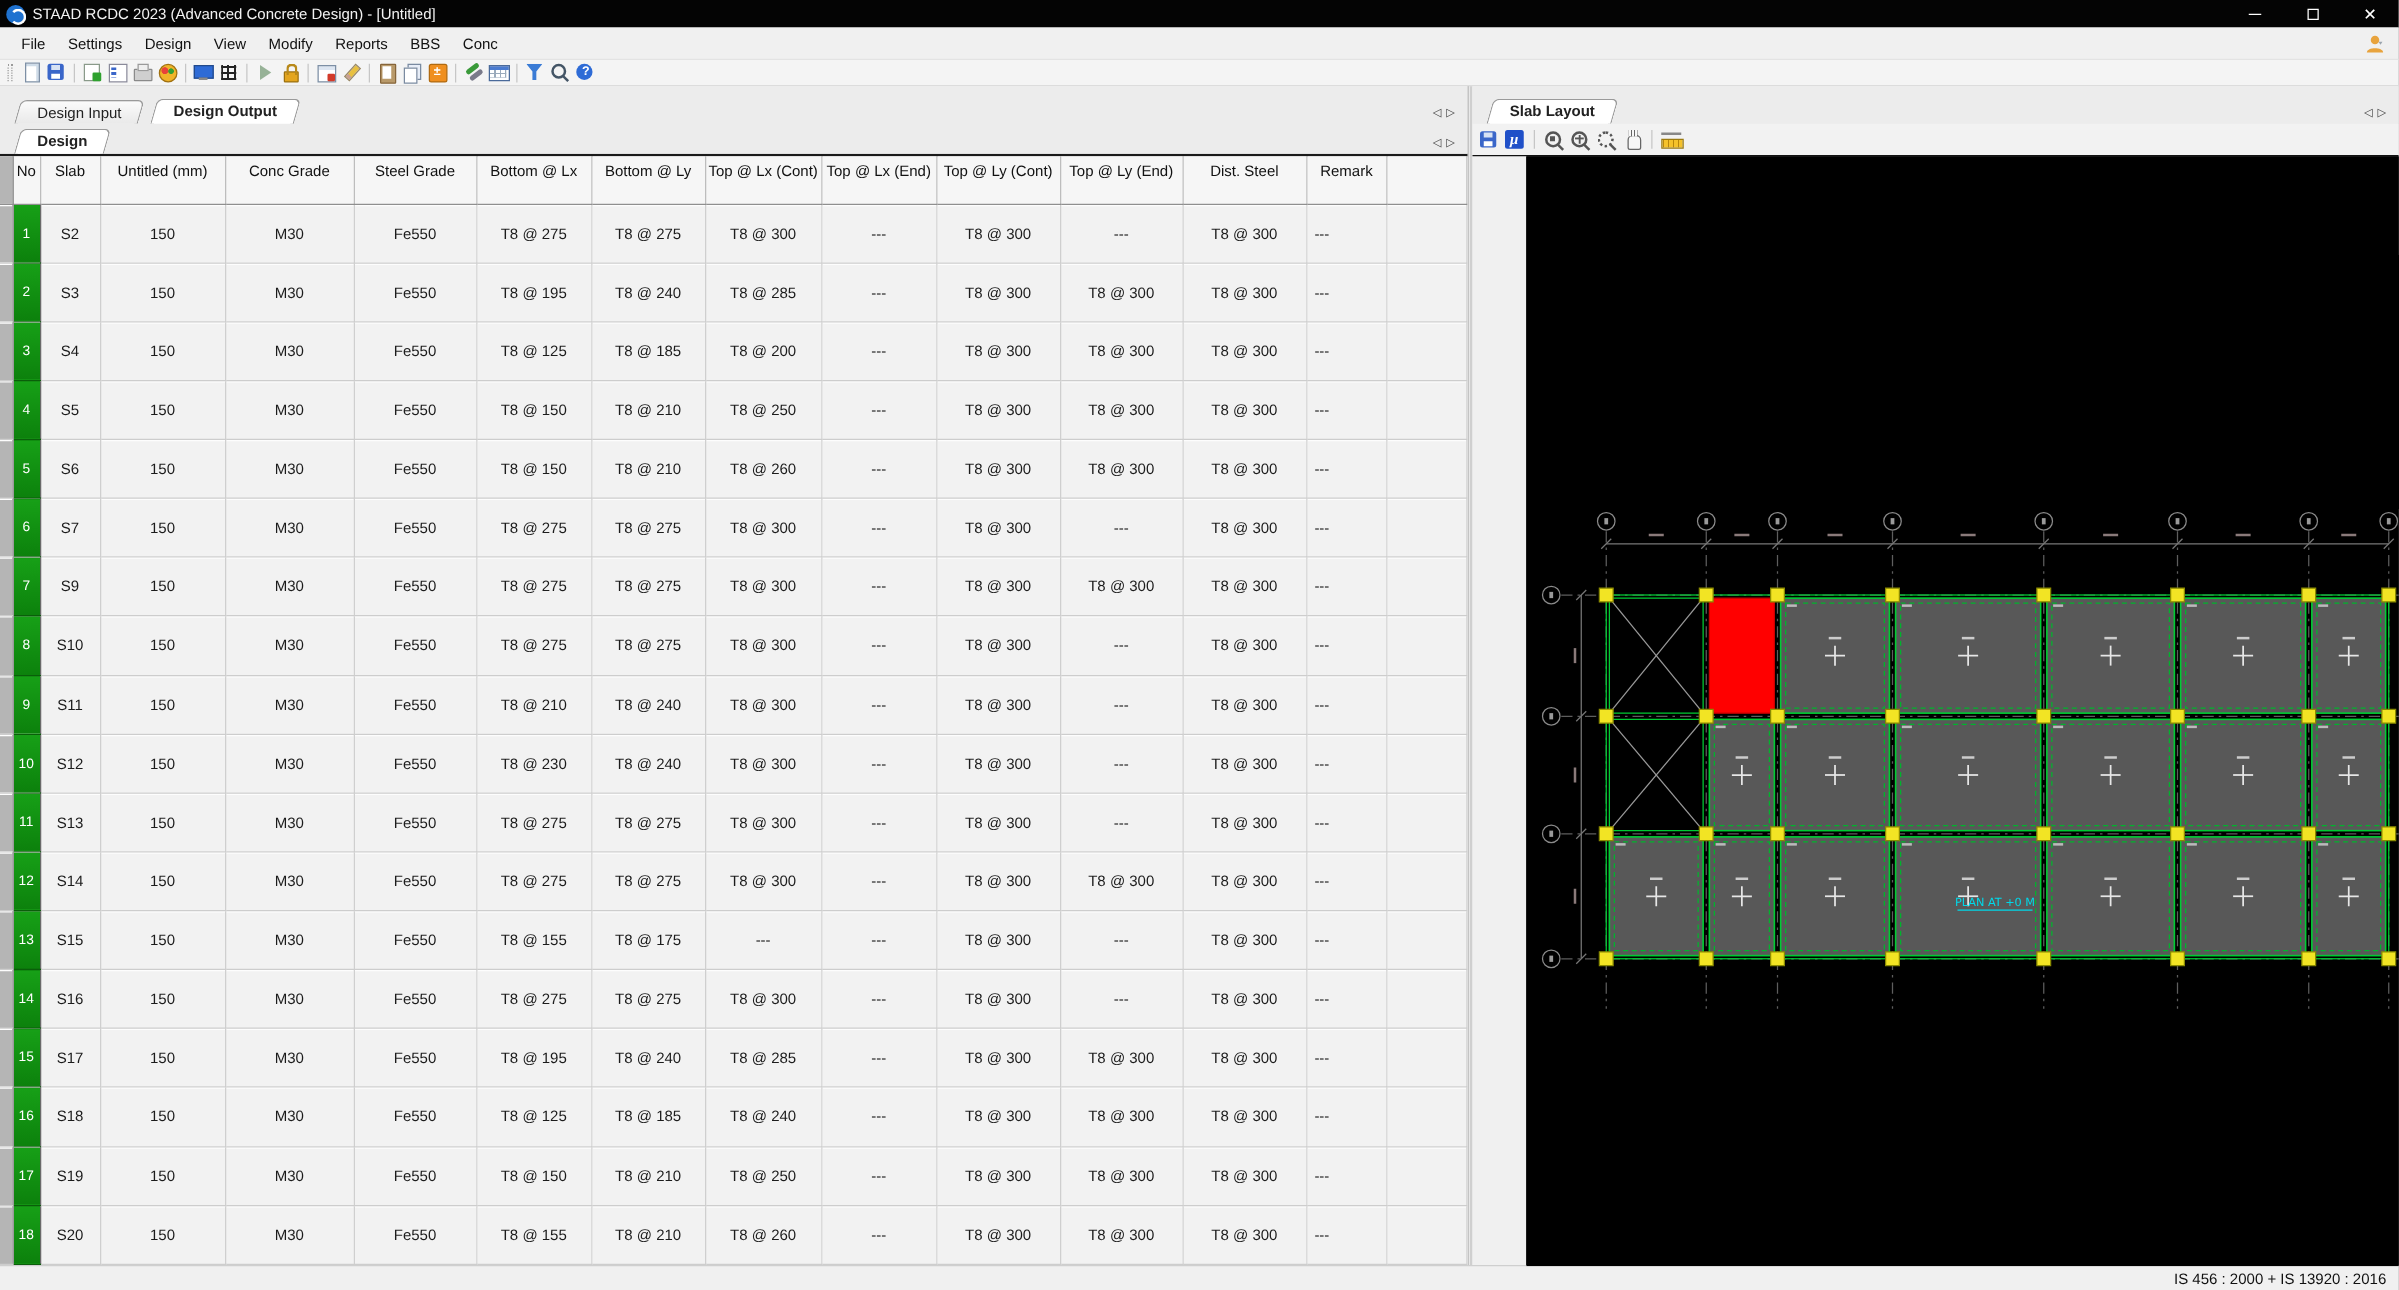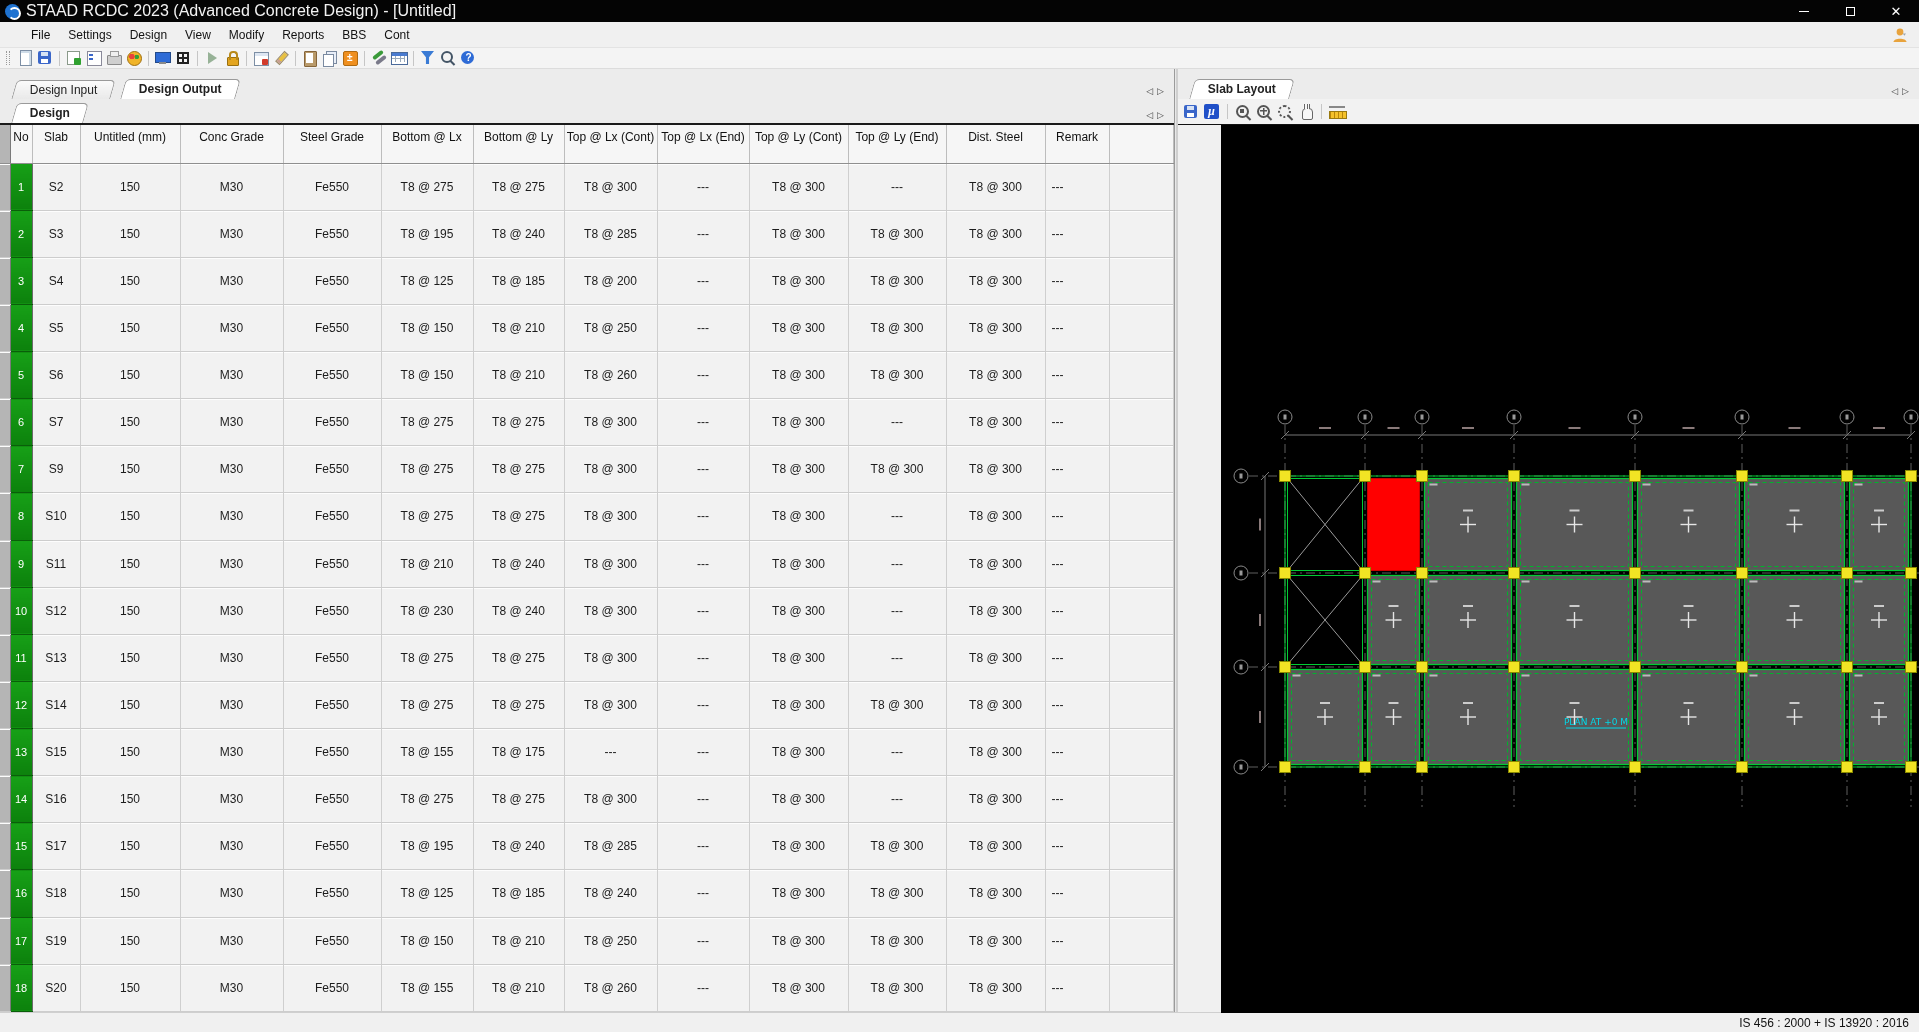--- a/index.html
+++ b/index.html
@@ -5,29 +5,29 @@
   html,body{margin:0;padding:0;background:#444;}
   *{box-sizing:border-box;}
   body{width:1919px;height:1032px;position:relative;overflow:hidden;
        font-family:"Liberation Sans","DejaVu Sans",sans-serif;font-size:12px;color:#111;}
   #app{width:1919px;height:1032px;display:flex;flex-direction:column;background:#f0f0f0;}
 
   
   .titlebar{height:22px;background:#040404;color:#fff;display:flex;align-items:center;flex:0 0 auto;}
   .appicon{width:15px;height:15px;border-radius:50%;background:#1f72d0;margin:0 6px 0 5px;position:relative;flex:0 0 auto;}
   .appicon::after{content:"";position:absolute;left:3px;top:3px;width:9px;height:9px;border:2px solid #fff;border-left-color:transparent;border-radius:50%;}
-  .title-text{font-size:16px;color:#f2f2f2;white-space:nowrap;}
+  .title-text{font-size:12px;color:#f2f2f2;white-space:nowrap;}
   .win-controls{margin-left:auto;display:flex;height:100%;}
   .wbtn{width:46px;height:100%;display:flex;align-items:center;justify-content:center;color:#fff;position:relative;}
   .glyph-min{width:10px;height:1px;background:#fff;}
   .glyph-max{width:9px;height:9px;border:1px solid #fff;}
   .glyph-close{font-size:13px;line-height:13px;}
 
   
-  .menubar{height:26px;background:#f0f0f0;display:flex;align-items:center;padding-left:22px;border-bottom:1px solid #e3e3e3;flex:0 0 auto;}
+  .menubar{height:26px;background:#f0f0f0;display:flex;align-items:center;padding-left:8px;border-bottom:1px solid #e3e3e3;flex:0 0 auto;}
   .menu-item{padding:4px 9px;color:#111;}
   .menubar-right{margin-left:auto;display:flex;align-items:center;padding-right:8px;gap:4px;}
 
   
   .toolbar{height:21px;background:#f4f4f4;display:flex;align-items:center;padding-left:6px;border-bottom:1px solid #dcdcdc;flex:0 0 auto;gap:2px;}
   .grip{width:4px;height:14px;border-left:1px dotted #9a9a9a;border-right:1px dotted #9a9a9a;margin-right:4px;}
   .sep{width:1px;height:15px;background:#c6c6c6;margin:0 3px;flex:0 0 auto;}
   .ic{width:18px;height:18px;position:relative;display:inline-block;flex:0 0 auto;}
   .ic::before,.ic::after{content:"";position:absolute;}
 
@@ -143,21 +143,21 @@
 
   <div class="menubar">
     <div id="menu-items" style="display:flex;">
         <div class="menu-item">File</div>
         <div class="menu-item">Settings</div>
         <div class="menu-item">Design</div>
         <div class="menu-item">View</div>
         <div class="menu-item">Modify</div>
         <div class="menu-item">Reports</div>
         <div class="menu-item">BBS</div>
-        <div class="menu-item">Cont</div>
+        <div class="menu-item">Conc</div>
       </div>
     <div class="menubar-right">
       <svg width="20" height="18" viewBox="0 0 20 18">
         <circle cx="9" cy="6" r="3.4" fill="#e8a33d"></circle>
         <path d="M2.5 16 C2.5 11.5 15.5 11.5 15.5 16 Z" fill="#e8a33d"></path>
         <path d="M16 8 l4 0 -2 3 z" fill="#9aa4ae" transform="translate(-1,1) scale(0.8)"></path>
       </svg>
     </div>
   </div>
 

